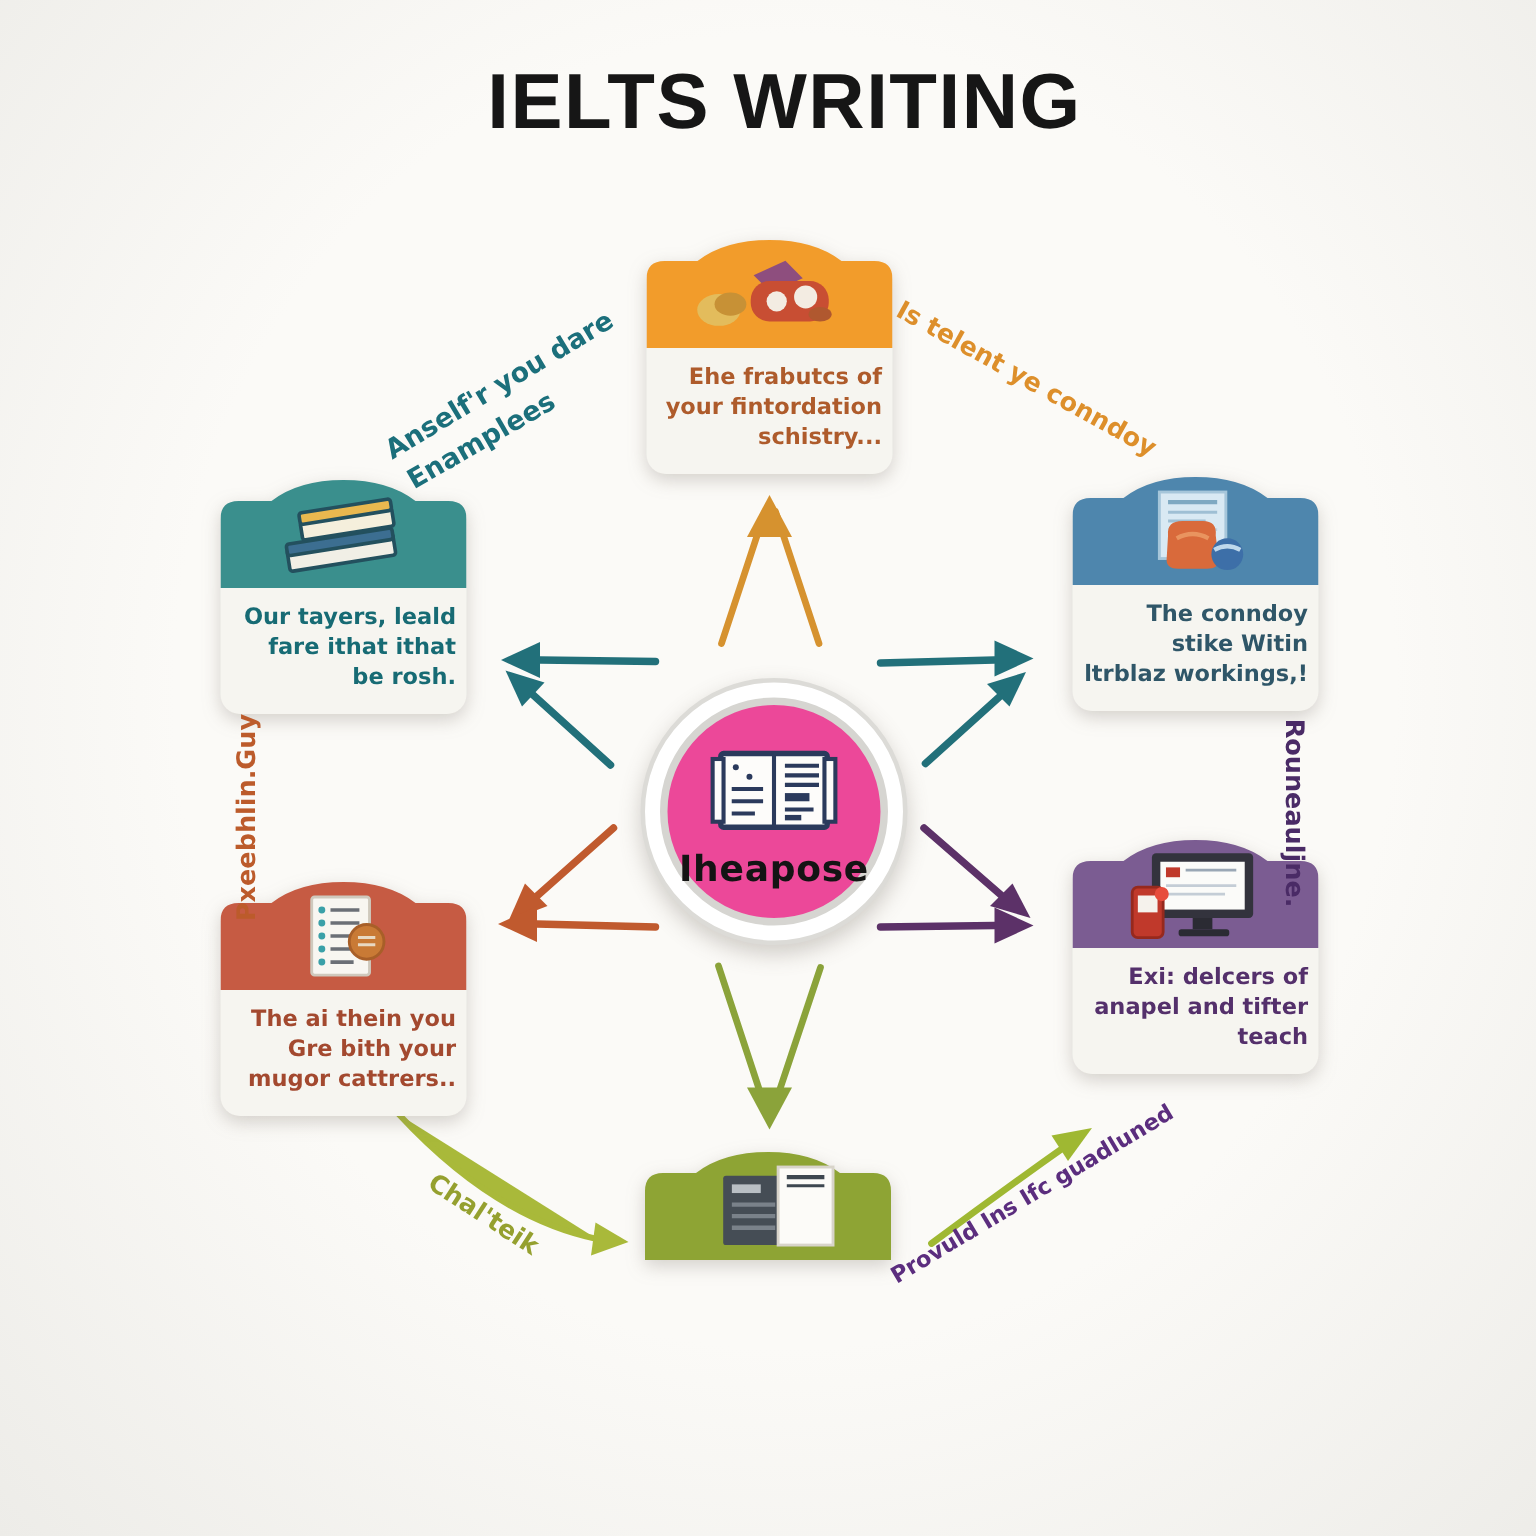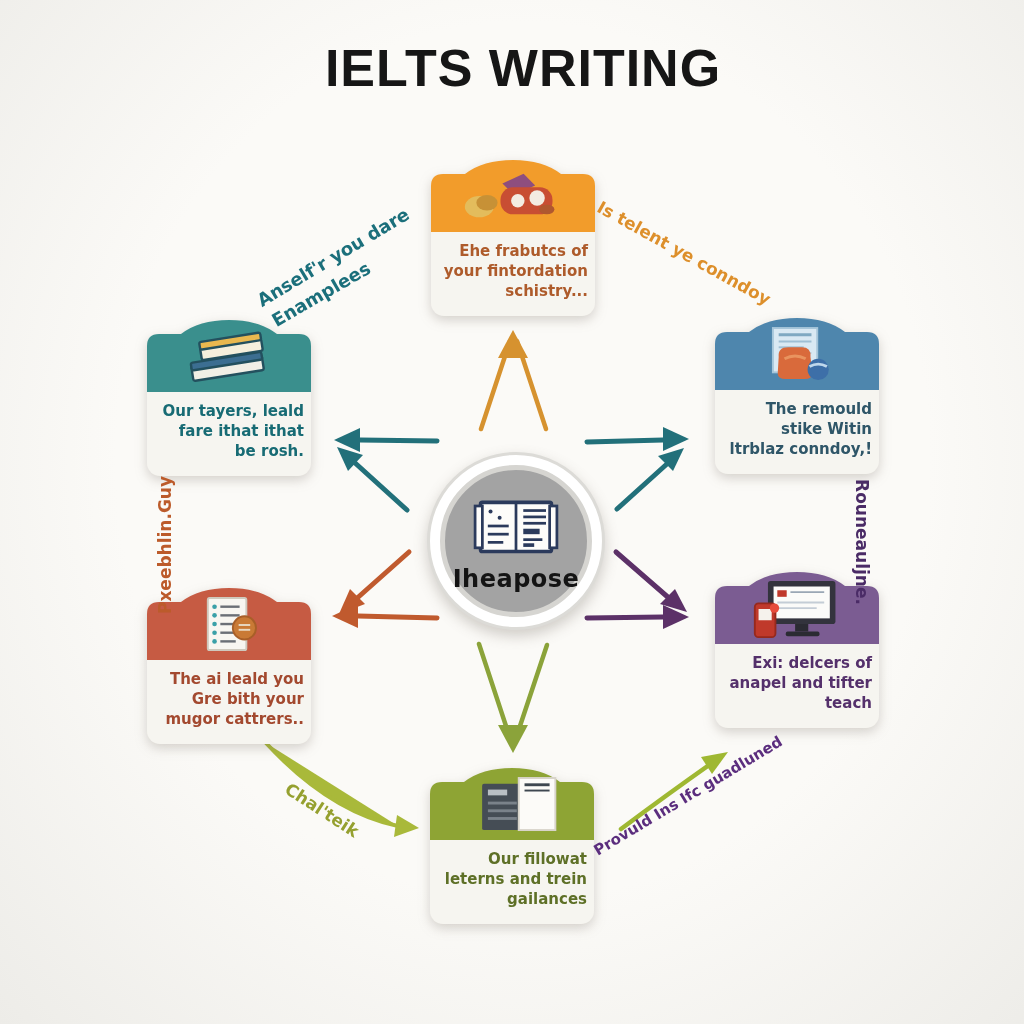--- a/index.html
+++ b/index.html
@@ -24,30 +24,30 @@
     padding:9px 7px 13px;display:flex;align-items:center;justify-content:center;
   }
   .card .body p{
     margin:0;text-align:right;font-size:15px;line-height:1.32;font-weight:700;
     color:var(--text);
   }
   .card-top{left:431px;top:158px;}
   .card-left-top{left:147px;top:318px;}
   .card-right-top{left:715px;top:316px;}
   .card-left-bottom{left:147px;top:586px;}
-  .card-right-bottom{left:715px;top:570px;}
+  .card-right-bottom{left:715px;top:558px;}
   .card-bottom{left:430px;top:766px;}
   
   .center-circle{
     position:absolute;left:427px;top:452px;width:172px;height:172px;border-radius:50%;
     background:#ffffff;border:3px solid #dcdbd7;
     box-shadow:0 6px 14px rgba(110,100,90,.30);
   }
   .center-inner{
-    position:absolute;inset:10px;border-radius:50%;border:5px solid #d6d5d1;background:#a3a3a3;
+    position:absolute;inset:10px;border-radius:50%;border:5px solid #d6d5d1;background:#ec4899;
     display:flex;flex-direction:column;align-items:center;justify-content:center;gap:2px;
   }
   .center-label{font-size:24px;font-weight:800;color:#141414;letter-spacing:.5px;}
   
   .arrows{position:absolute;left:0;top:0;width:1024px;height:1024px;pointer-events:none;}
   
   .rot{
     position:absolute;white-space:nowrap;font-weight:700;
     transform:translate(-50%,-50%) rotate(var(--r));
   }
@@ -185,21 +185,21 @@
         <line x1="36" y1="16" x2="70" y2="16" stroke="#9fbfd4" stroke-width="2"></line>
         <line x1="36" y1="22" x2="62" y2="22" stroke="#9fbfd4" stroke-width="2"></line>
         <line x1="36" y1="28" x2="70" y2="28" stroke="#bcd4e3" stroke-width="2"></line>
         <path d="M36,32 Q35,22 46,22 L60,22 Q70,22 69,32 L71,49 Q71,55 63,55 L43,55 Q35,55 35,49 Z" fill="#d96a3b"></path>
         <path d="M42,34 Q53,28 64,34" stroke="#e9945f" stroke-width="3" fill="none"></path>
         <circle cx="77" cy="45" r="11" fill="#3d6fa8"></circle>
         <path d="M68,42 Q77,37 86,42" stroke="#bfd8ec" stroke-width="3" fill="none"></path>
       </svg>
     </div>
     <div class="body">
-      <p>The remould stike Witin ltrblaz conndoy,!</p>
+      <p>The conndoy stike Witin ltrblaz workings,!</p>
     </div>
   </div>
 
   <div class="card card-left-bottom" style="--head: #C65B43; --text: #A3492F;">
     <div class="head">
       <svg class="shape" viewBox="0 0 164 74" preserveAspectRatio="none">
         <path fill="currentColor" d="M0,74 L0,28 Q0,16 12,16 L34,16 Q52,2 82,2 Q112,2 130,16 L152,16 Q164,16 164,28 L164,74 Z"></path>
       </svg>
       <svg class="hicon" viewBox="0 0 110 60">
         <rect x="33" y="2" width="40" height="54" rx="2" fill="#f8f6f1" stroke="#cfc9bd" stroke-width="2"></rect>
@@ -212,21 +212,21 @@
         <circle cx="40" cy="38" r="2.4" fill="#3aa0a8"></circle>
           <line x1="46" y1="38" x2="66" y2="38" stroke="#6b6f76" stroke-width="2.5"></line>
         <circle cx="40" cy="47" r="2.4" fill="#3aa0a8"></circle>
           <line x1="46" y1="47" x2="62" y2="47" stroke="#6b6f76" stroke-width="2.5"></line>
         <circle cx="71" cy="33" r="12" fill="#c97a35" stroke="#a85f28" stroke-width="2"></circle>
         <line x1="65" y1="30" x2="77" y2="30" stroke="#e8d9c2" stroke-width="2"></line>
         <line x1="65" y1="35" x2="77" y2="35" stroke="#e8d9c2" stroke-width="2"></line>
       </svg>
     </div>
     <div class="body">
-      <p>The ai leald you Gre bith your mugor cattrers..</p>
+      <p>The ai thein you Gre bith your mugor cattrers..</p>
     </div>
   </div>
 
   <div class="card card-right-bottom" style="--head: #7B5C92; --text: #54306B;">
     <div class="head">
       <svg class="shape" viewBox="0 0 164 74" preserveAspectRatio="none">
         <path fill="currentColor" d="M0,74 L0,28 Q0,16 12,16 L34,16 Q52,2 82,2 Q112,2 130,16 L152,16 Q164,16 164,28 L164,74 Z"></path>
       </svg>
       <svg class="hicon" viewBox="0 0 110 64">
         <rect x="24" y="2" width="72" height="46" rx="3" fill="#33333d"></rect>
@@ -256,23 +256,20 @@
         <rect x="24" y="8" width="44" height="48" rx="2" fill="#454d55"></rect>
         <rect x="30" y="14" width="20" height="6" fill="#b9bfc4"></rect>
         <line x1="30" y1="28" x2="60" y2="28" stroke="#7a828a" stroke-width="3"></line>
         <line x1="30" y1="36" x2="60" y2="36" stroke="#7a828a" stroke-width="3"></line>
         <line x1="30" y1="44" x2="60" y2="44" stroke="#7a828a" stroke-width="3"></line>
         <rect x="62" y="2" width="38" height="54" fill="#fcfbf8" stroke="#d8d4ca" stroke-width="2"></rect>
         <line x1="68" y1="9" x2="94" y2="9" stroke="#3e4750" stroke-width="3"></line>
         <line x1="68" y1="15" x2="94" y2="15" stroke="#3e4750" stroke-width="2"></line>
       </svg>
     </div>
-    <div class="body">
-      <p>Our fillowat leterns and trein gailances</p>
-    </div>
   </div>
 
   <div class="rot" style="left: 333px; top: 257px; --r: -31deg; font-size: 18px; color: rgb(27, 111, 123);">Anself'r you dare</div>
   <div class="rot" style="left: 321px; top: 294px; --r: -30deg; font-size: 18px; color: rgb(27, 111, 123);">Enamplees</div>
   <div class="rot" style="left: 684px; top: 253px; --r: 29deg; font-size: 17px; color: rgb(221, 143, 43);">Is telent ye conndoy</div>
   <div class="rot" style="left: 165px; top: 545px; --r: -90deg; font-size: 17px; color: rgb(188, 91, 43);">Pxeebhlin.Guy</div>
   <div class="rot" style="left: 862px; top: 542px; --r: 90deg; font-size: 17px; color: rgb(74, 43, 102);">Rouneauljne.</div>
   <div class="rot" style="left: 322px; top: 810px; --r: 33deg; font-size: 17px; color: rgb(149, 160, 47);">Chal'teik</div>
   <div class="rot" style="left: 688px; top: 796px; --r: -31deg; font-size: 15px; color: rgb(91, 45, 126);">Provuld Ins Ifc guadluned</div>
 

